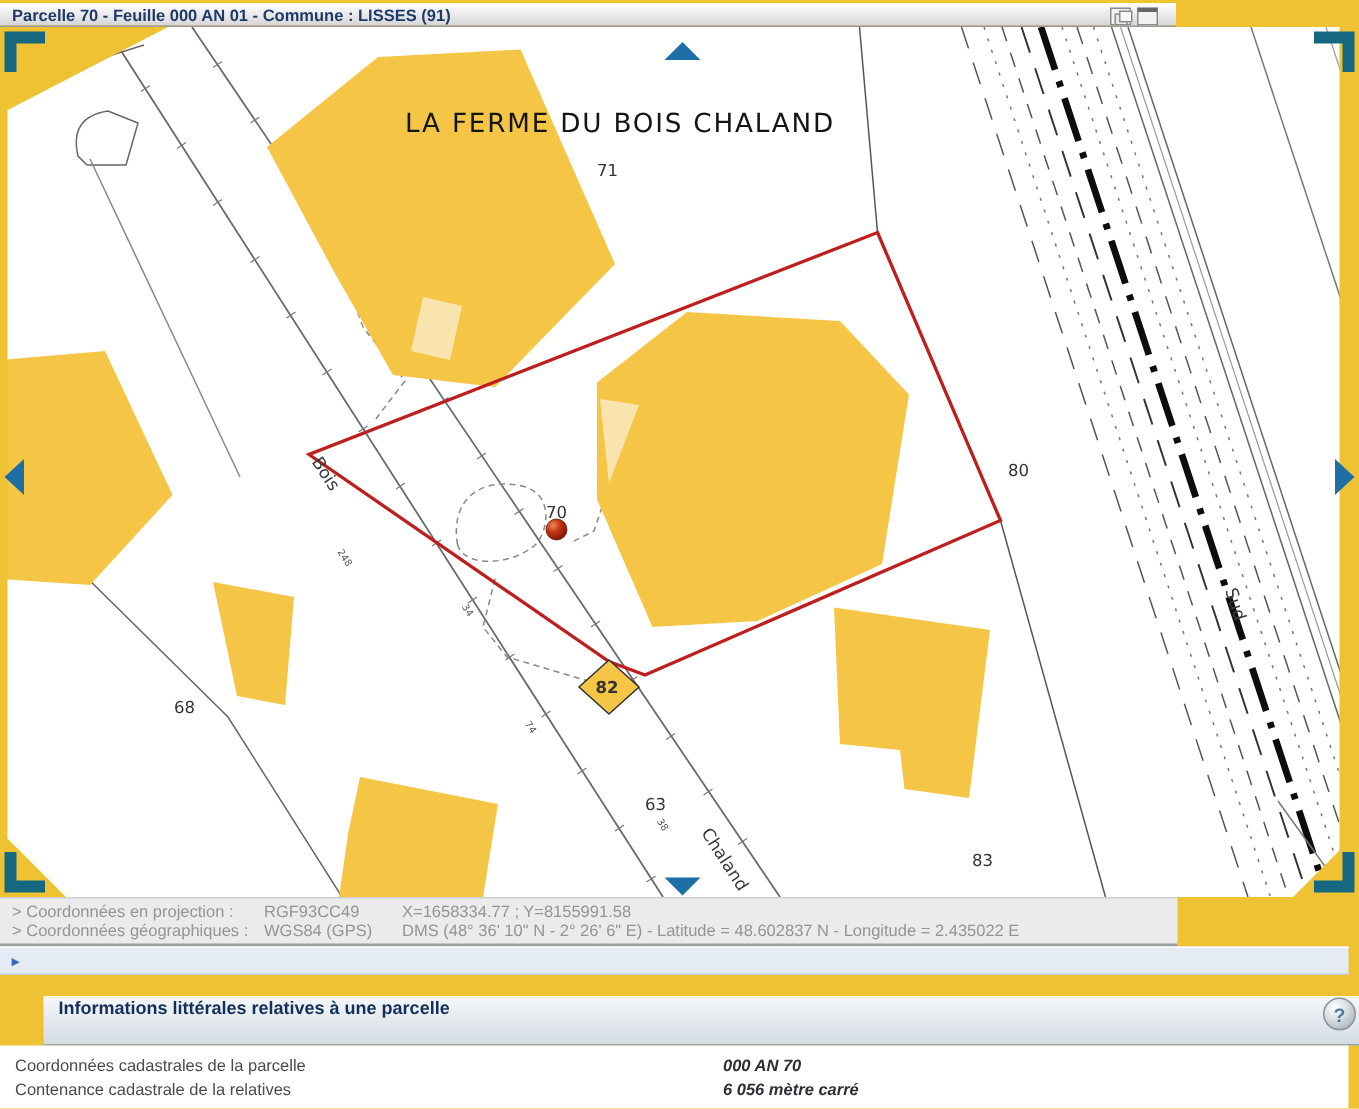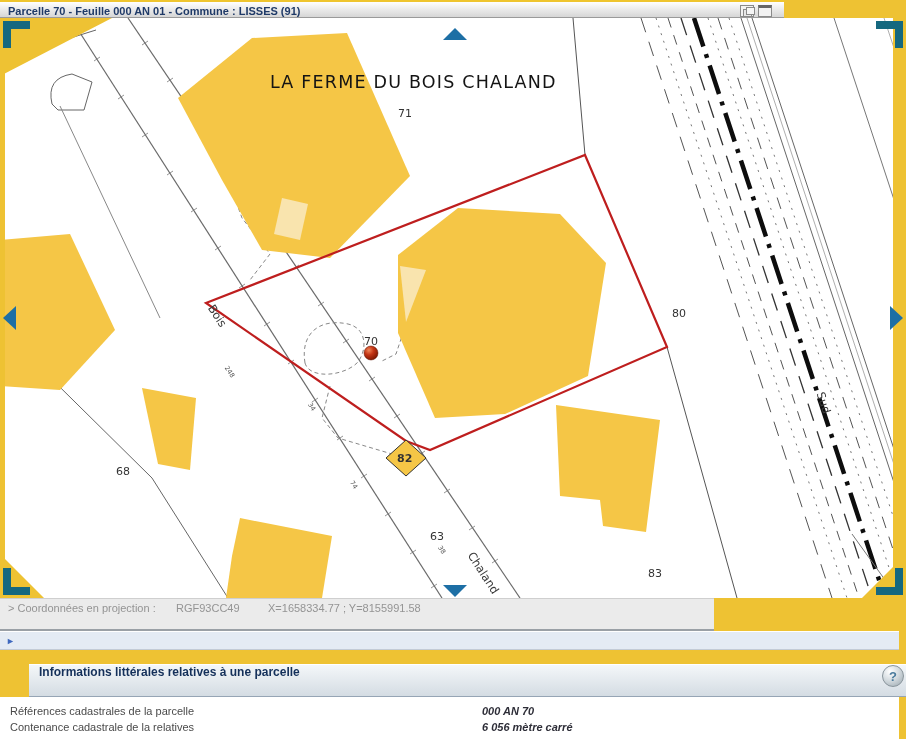--- a/index.html
+++ b/index.html
@@ -20,21 +20,21 @@
 
   
   #map-wrap { position:absolute; top:18px; left:0; width:906px; height:536px; }
   #map-wrap svg { display:block; }
   .place-label { font-family:"DejaVu Sans",sans-serif; font-size:17.5px; letter-spacing:1.2px; fill:#141414; }
   .parcel-num { font-family:"DejaVu Sans",sans-serif; font-size:11px; fill:#333; }
   .street-name { font-family:"DejaVu Sans",sans-serif; font-size:11.5px; fill:#3a3a3a; }
   .lot-num { font-family:"DejaVu Sans",sans-serif; font-size:6.5px; fill:#555; }
 
   
-  #coords { position:absolute; top:598px; left:0; width:714px; height:33px; background:#EBEBEB;
+  #coords { position:absolute; top:598px; left:0; width:785px; height:33px; background:#EBEBEB;
     border-top:1px solid #cfcfcf; border-bottom:2px solid #9aa0a6; padding-top:3px; }
   .coord-row { display:grid; grid-template-columns:168px 92px auto; font-size:11px; color:#949494; line-height:13px; padding-left:8px; }
 
   
   #message-bar { position:absolute; top:631px; left:0; width:899px; height:19px; background:#E4EBF4;
     border-top:1px solid #ffffff; border-bottom:1px solid #c3cbd6; display:flex; align-items:center; }
   #message-bar .arrow { color:#3E68BE; font-size:9px; padding:0 4px 0 6px; }
   #message-bar .msg { color:#3E68BE; font-size:11px; }
 
   
@@ -179,36 +179,41 @@
       </g>
     </svg>
   </div>
 
   <div id="coords">
     <div class="coord-row">
       <span>&gt; Coordonnées en projection :</span>
       <span>RGF93CC49</span>
       <span>X=1658334.77 ; Y=8155991.58</span>
     </div>
+    <div class="coord-row">
+      <span>&gt; Coordonnées géographiques :</span>
+      <span>WGS84 (GPS)</span>
+      <span>DMS (48° 36' 10" N - 2° 26' 6" E) - Latitude = 48.602837 N - Longitude = 2.435022 E</span>
+    </div>
   </div>
 
   <div id="message-bar">
     <span class="arrow">►</span>
   </div>
 
   <div id="yellow-band"></div>
 
   <div id="info-header">
     <span class="hd">Informations littérales relatives à une parcelle</span>
     <span class="help-ball">?</span>
   </div>
 
   <div id="info-rows">
     <div class="info-row">
-      <span class="lbl">Références cadastrales de la parcelle</span>
+      <span class="lbl">Coordonnées cadastrales de la parcelle</span>
       <span class="val">000 AN 70</span>
     </div>
     <div class="info-row">
       <span class="lbl">Contenance cadastrale de la relatives</span>
       <span class="val">6 056 mètre carré</span>
     </div>
   </div>
 
 </div>
 

